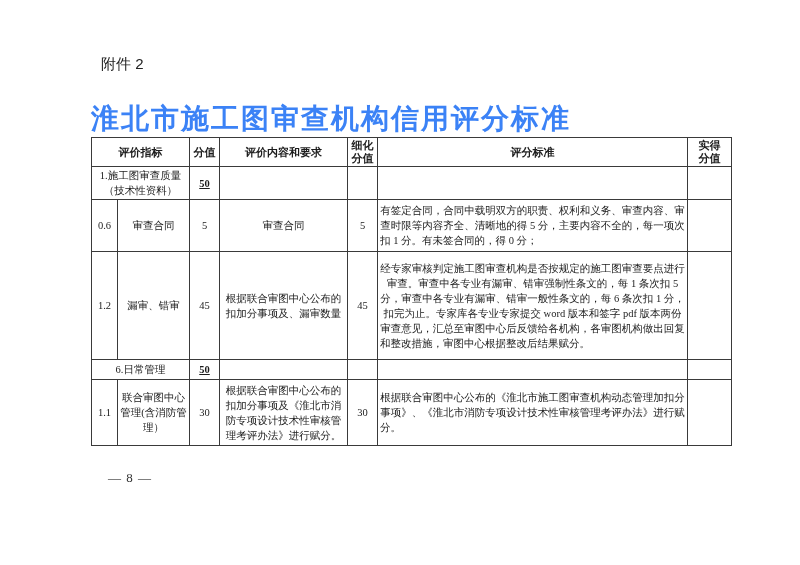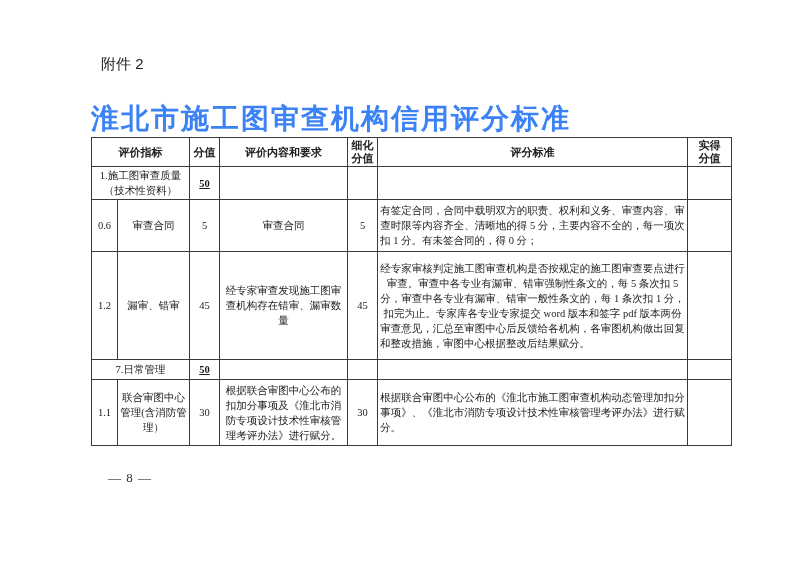--- a/index.html
+++ b/index.html
@@ -116,28 +116,28 @@
       <td class="cell-content">审查合同</td>
       <td>5</td>
       <td class="cell-criteria">有签定合同，合同中载明双方的职责、权利和义务、审查内容、审查时限等内容齐全、清晰地的得 5 分，主要内容不全的，每一项次扣 1 分。有未签合同的，得 0 分；</td>
       <td></td>
     </tr>
 
     <tr class="r-12">
       <td>1.2</td>
       <td>漏审、错审</td>
       <td>45</td>
-      <td class="cell-content">经专家审查发现施工图审查机构存在错审、漏审数量</td>
+      <td class="cell-content">根据联合审图中心公布的扣加分事项及、漏审数量</td>
       <td>45</td>
-      <td class="cell-criteria">经专家审核判定施工图审查机构是否按规定的施工图审查要点进行审查。审查中各专业有漏审、错审强制性条文的，每 5 条次扣 5 分，审查中各专业有漏审、错审一般性条文的，每 1 条次扣 1 分，扣完为止。专家库各专业专家提交 word 版本和签字 pdf 版本两份审查意见，汇总至审图中心后反馈给各机构，各审图机构做出回复和整改措施，审图中心根据整改后结果赋分。</td>
+      <td class="cell-criteria">经专家审核判定施工图审查机构是否按规定的施工图审查要点进行审查。审查中各专业有漏审、错审强制性条文的，每 1 条次扣 5 分，审查中各专业有漏审、错审一般性条文的，每 6 条次扣 1 分，扣完为止。专家库各专业专家提交 word 版本和签字 pdf 版本两份审查意见，汇总至审图中心后反馈给各机构，各审图机构做出回复和整改措施，审图中心根据整改后结果赋分。</td>
       <td></td>
     </tr>
 
     <tr class="r-sec2">
-      <td colspan="2" class="sec-label">7.日常管理</td>
+      <td colspan="2" class="sec-label">6.日常管理</td>
       <td class="bold">50</td>
       <td></td>
       <td></td>
       <td></td>
       <td></td>
     </tr>
 
     <tr class="r-21">
       <td>1.1</td>
       <td>联合审图中心管理(含消防管理）</td>

